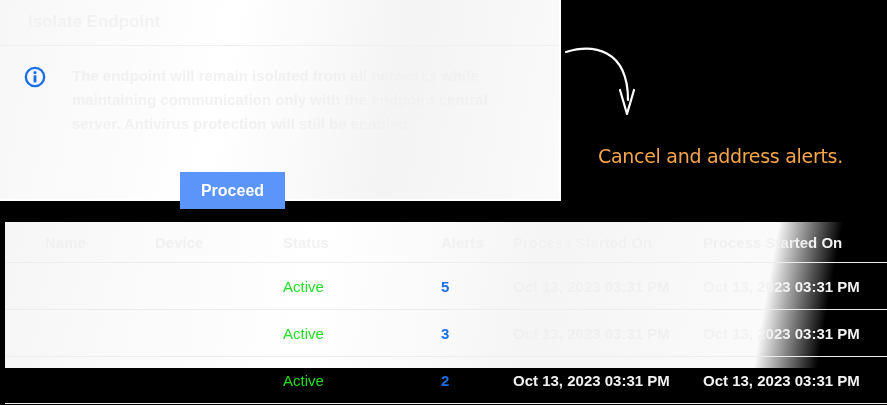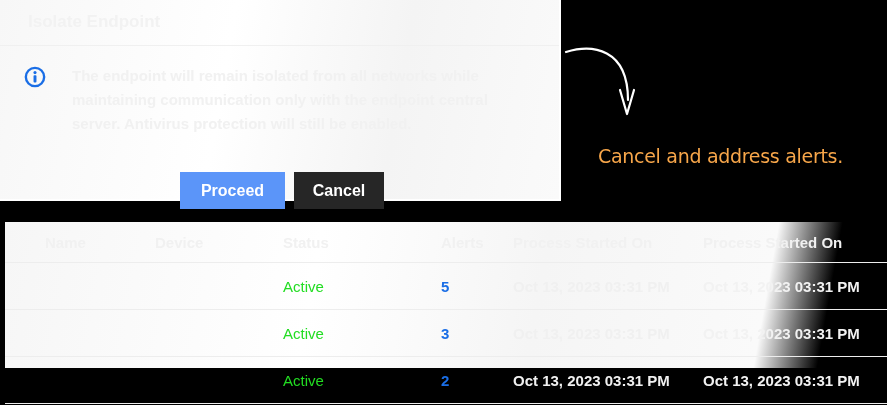--- a/index.html
+++ b/index.html
@@ -73,21 +73,20 @@
 <div class="dialog">
   <div class="dialog-title">Isolate Endpoint</div>
   <div class="dialog-divider"></div>
   <svg class="info-icon" viewBox="0 0 24 24">
     <circle cx="12" cy="12" r="10" fill="none" stroke="#1a6ee6" stroke-width="2.6"></circle>
     <circle cx="12" cy="7.2" r="1.7" fill="#1a6ee6"></circle>
     <rect x="10.4" y="10" width="3.2" height="8" rx="1" fill="#1a6ee6"></rect>
   </svg>
   <div class="dialog-message">The endpoint will remain isolated from all networks while maintaining communication only with the endpoint central server. Antivirus protection will still be enabled.</div>
   <button class="btn btn-proceed">Proceed</button>
-  <button class="btn btn-cancel">Cancel</button>
 </div>
 
 <svg class="callout-arrow" viewBox="0 0 80 80">
   <path d="M4 8 C 30 0, 66 4, 66 56" fill="none" stroke="#fff" stroke-width="2.2" stroke-linecap="round"></path>
   <path d="M58 46 L 65 70 L 72 46" fill="none" stroke="#fff" stroke-width="2.2" stroke-linecap="round" stroke-linejoin="round"></path>
 </svg>
 <div class="callout-text">Cancel and address alerts.</div>
 
 <div class="table">
   <div class="row header">

